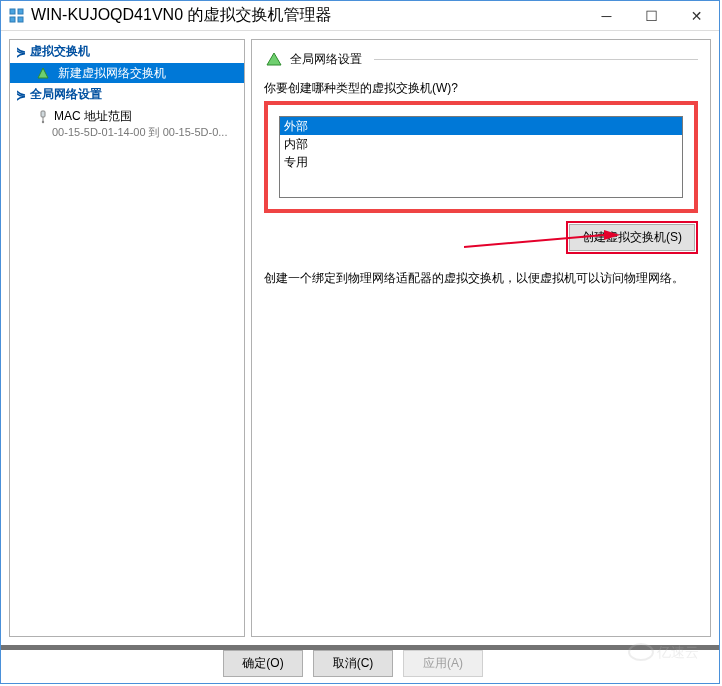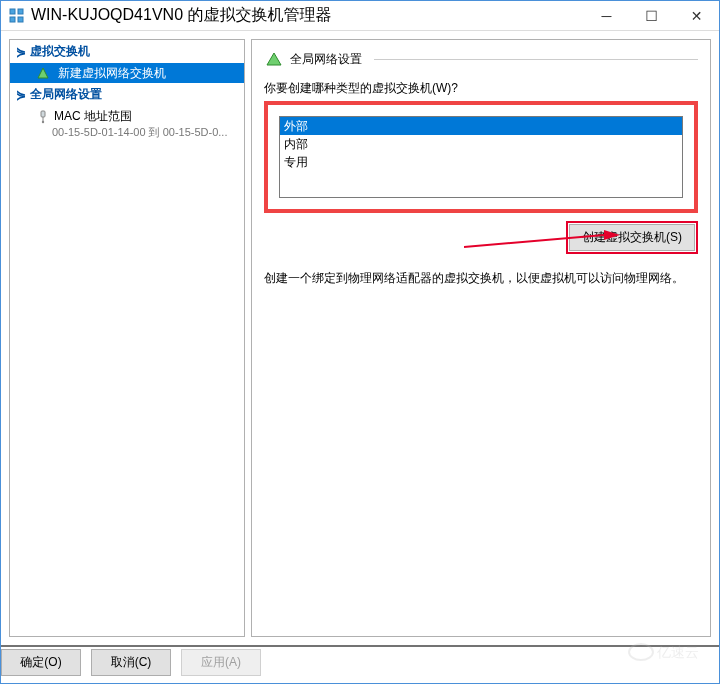--- a/index.html
+++ b/index.html
@@ -29,21 +29,21 @@
     .listbox-wrap { border:4px solid #ef4444; padding:11px; }
     .listbox { border:1px solid #7a7a7a; height:82px; overflow:hidden; }
     .list-item { padding:1px 4px; height:18px; }
     .list-item.sel { background:#0078d7; color:#fff; }
     .create-row { margin-top:8px; display:flex; justify-content:flex-end; position:relative; }
     .create-btn-wrap { border:2px solid #e4002b; padding:1px; }
     .create-btn { border:1px solid #adadad; background:#e1e1e1; padding:4px 12px; font-size:12px; cursor:pointer; }
     .arrow { position:absolute; left:200px; top:8px; }
     .arrow svg { display:block; }
     .desc { margin-top:16px; color:#000; line-height:1.4; }
-    .footer { position:absolute; bottom:6px; left:0; right:0; height:32px; display:flex; justify-content:flex-start; gap:10px; padding-right:14px; align-items:center; border-top:2px solid #737373; }
+    .footer { position:absolute; bottom:6px; left:0; right:0; height:32px; display:flex; justify-content:center; gap:10px; padding-right:14px; align-items:center; border-top:5px solid #737373; }
     .btn { border:1px solid #adadad; background:#e1e1e1; padding:4px 16px; font-size:12px; min-width:80px; cursor:pointer; }
     .btn.disabled { color:#a0a0a0; border-color:#d0d0d0; background:#efefef; }
     .watermark { position:absolute; right:12px; bottom:15px; opacity:0.25; }
     .mac-icon svg { display:block; }
   </style>
 </head>
 <body>
 
 <div class="window">
   <div class="titlebar">

